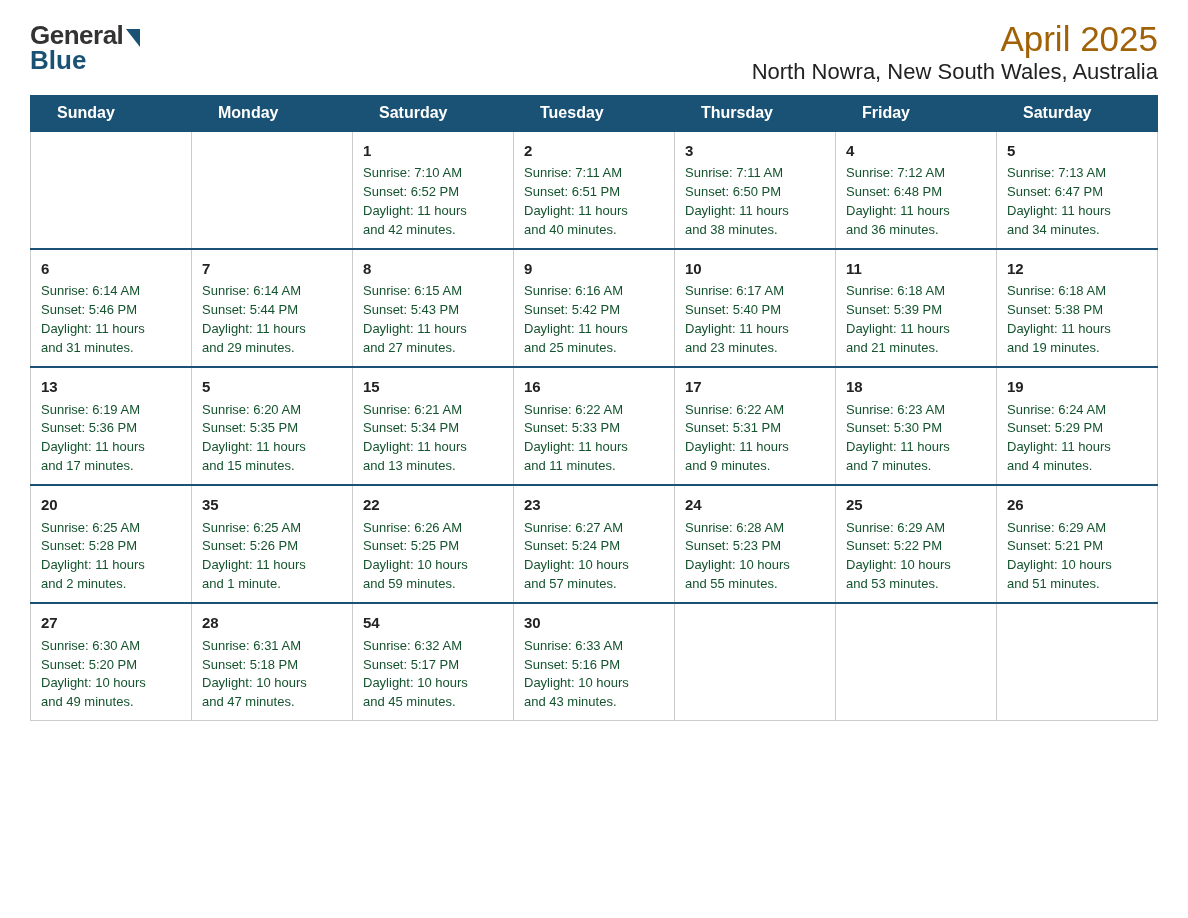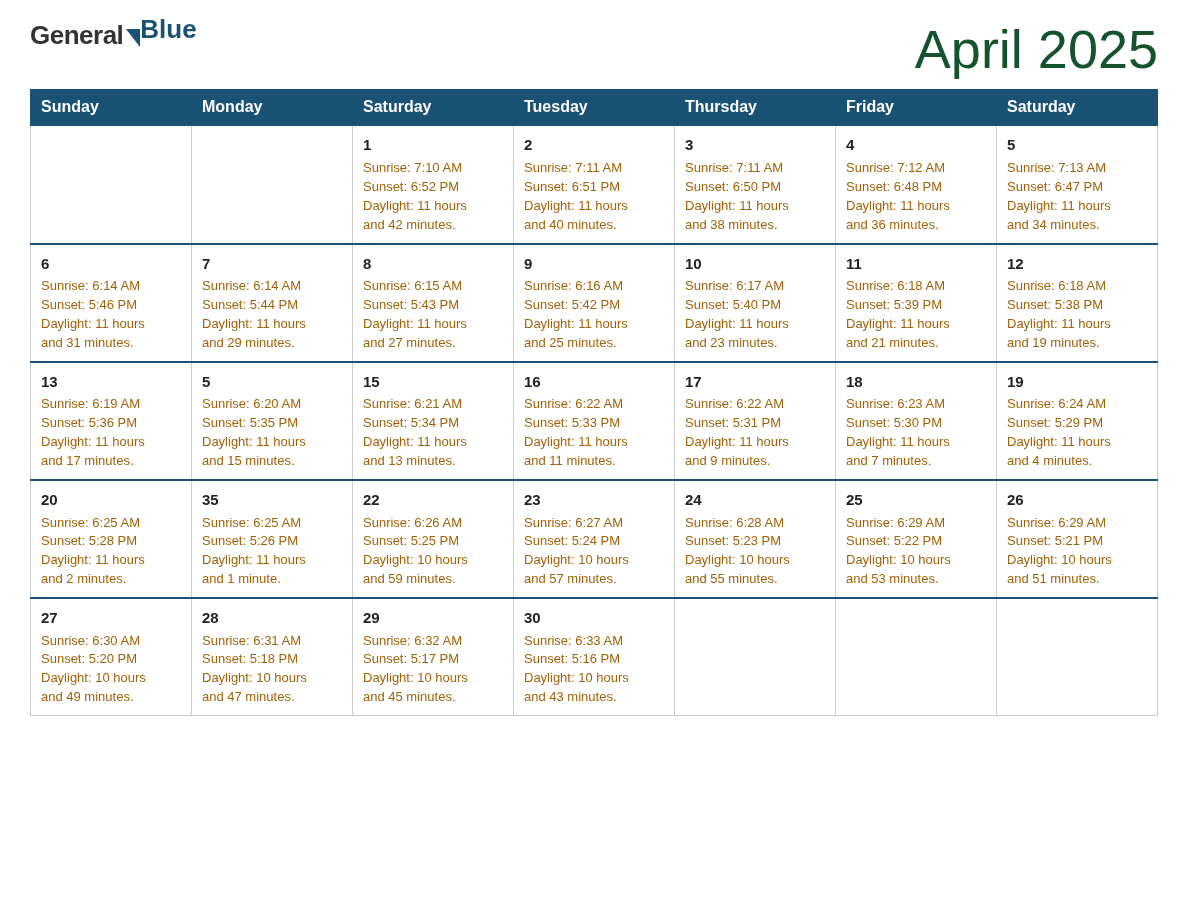--- a/index.html
+++ b/index.html
@@ -11,21 +11,21 @@
       padding: 20px 30px;
     }
     .header {
       display: flex;
       justify-content: space-between;
       align-items: flex-start;
       margin-bottom: 10px;
     }
     .logo {
       display: flex;
-      flex-direction: row;
+      flex-direction: column;
       align-items: flex-start;
     }
     .logo-top {
       display: flex;
       align-items: center;
     }
     .logo-general {
       font-size: 26px;
       font-weight: bold;
       color: #333;
@@ -44,41 +44,41 @@
       font-size: 26px;
       font-weight: bold;
       color: #1a5276;
       margin-top: -6px;
       margin-left: 0;
     }
     .title-section {
       text-align: right;
     }
     .month-title {
-      font-size: 54px;
+      font-size: 35px;
       font-weight: normal;
-      color: #14532d;
+      color: #a16207;
       line-height: 1.1;
     }
     .location-title {
       font-size: 22px;
       color: #222;
       font-weight: normal;
     }
     .calendar {
       width: 100%;
       border-collapse: collapse;
       margin-top: 8px;
     }
     .calendar th {
       background: #1a5276;
       color: #fff;
       font-size: 16px;
       font-weight: bold;
-      padding: 8px 10px;
+      padding: 8px 26px;
       text-align: left;
       border: 1px solid #1a5276;
     }
     .calendar td {
       vertical-align: top;
       padding: 8px 10px;
       border: 1px solid #ccc;
       width: calc(100% / 7);
       min-height: 90px;
       font-size: 13.5px;
@@ -86,21 +86,21 @@
       line-height: 1.45;
     }
     .day-number {
       font-size: 15px;
       font-weight: bold;
       display: block;
       margin-bottom: 3px;
     }
     .day-info {
       font-size: 13px;
-      color: #a16207;
+      color: #14532d;
     }
     .empty-cell {
       background: #fff;
     }
     tr.week-row td {
       border-top: 2px solid #1a5276;
     }
     .calendar thead tr th:first-child {
       border-radius: 0;
     }
@@ -111,20 +111,21 @@
 <div class="header">
   <div class="logo">
     <div class="logo-top">
       <span class="logo-general">General</span>
       <div class="logo-arrow"></div>
     </div>
     <span class="logo-bottom">Blue</span>
   </div>
   <div class="title-section">
     <div class="month-title">April 2025</div>
+    <div class="location-title">North Nowra, New South Wales, Australia</div>
   </div>
 </div>
 
 <table class="calendar">
   <thead>
     <tr>
       <th>Sunday</th>
       <th>Monday</th>
       <th>Saturday</th>
       <th>Tuesday</th>
@@ -251,21 +252,21 @@
       <tr class="week-row">
         <td>
           <span class="day-number">27</span>
           <div class="day-info">Sunrise: 6:30 AM<br>Sunset: 5:20 PM<br>Daylight: 10 hours<br>and 49 minutes.</div>
         </td>
         <td>
           <span class="day-number">28</span>
           <div class="day-info">Sunrise: 6:31 AM<br>Sunset: 5:18 PM<br>Daylight: 10 hours<br>and 47 minutes.</div>
         </td>
         <td>
-          <span class="day-number">29</span>
+          <span class="day-number">54</span>
           <div class="day-info">Sunrise: 6:32 AM<br>Sunset: 5:17 PM<br>Daylight: 10 hours<br>and 45 minutes.</div>
         </td>
         <td>
           <span class="day-number">30</span>
           <div class="day-info">Sunrise: 6:33 AM<br>Sunset: 5:16 PM<br>Daylight: 10 hours<br>and 43 minutes.</div>
         </td>
         <td class="empty-cell"></td>
         <td class="empty-cell"></td>
         <td class="empty-cell"></td>
       </tr>

